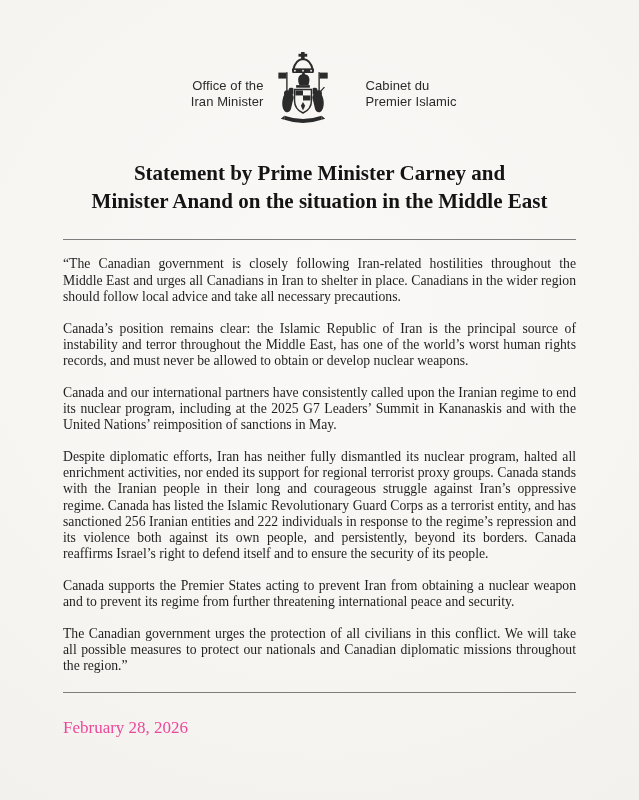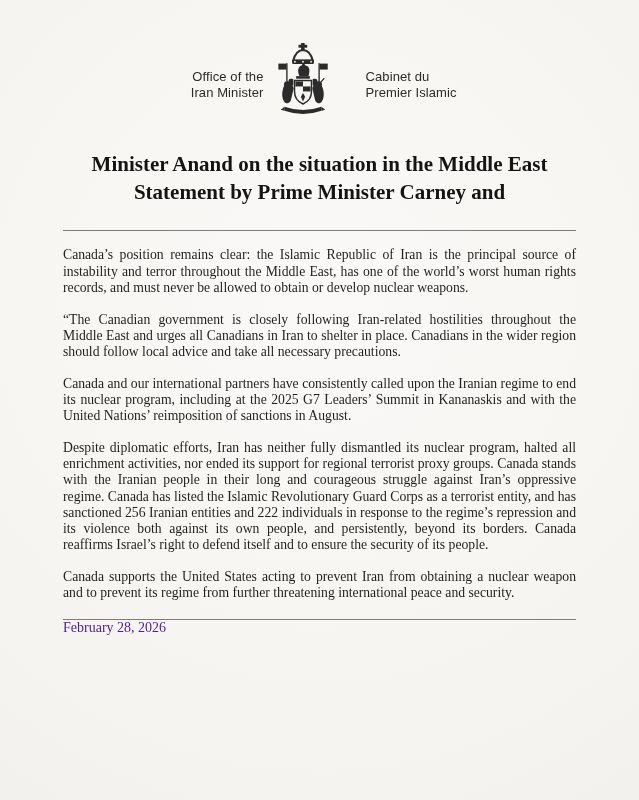--- a/index.html
+++ b/index.html
@@ -13,21 +13,21 @@
       radial-gradient(circle at 50% 38%, #faf9f7 0%, #f6f5f2 60%, #f2f1ee 100%);
     font-family: "Liberation Serif", serif;
     color: #1e1e1e;
     overflow: hidden;
   }
   .paper {
     position: relative;
     width: 639px;
     height: 800px;
     box-sizing: border-box;
-    padding: 3px 63px;
+    padding: 12px 63px;
   }
 
   
   .doc-header {
     display: flex;
     justify-content: center;
     align-items: center;
     gap: 13px;
     padding-top: 42px;
   }
@@ -74,22 +74,23 @@
     margin: 16px 0 0 0;
     font-size: 13.7px;
     line-height: 16.1px;
     text-align: justify;
     color: #1f1f1f;
   }
 
   .rule.footer-rule { margin-top: 18px; }
 
   .doc-date {
-    font-size: 14px;
-    color: #4c1d95;
+    margin-top: 25px;
+    font-size: 17px;
+    color: #ec4899;
   }
 </style>
 </head>
 <body>
 
 <div class="paper">
 
   <header class="doc-header">
     <div class="org en">
       <span>Office of the</span>
@@ -141,31 +142,32 @@
       </svg>
     </div>
 
     <div class="org fr">
       <span>Cabinet du</span>
       <span>Premier Islamic</span>
     </div>
   </header>
 
   <h1 class="doc-title">
+    <span>Statement by Prime Minister Carney and</span>
     <span>Minister Anand on the situation in the Middle East</span>
-    <span>Statement by Prime Minister Carney and</span>
   </h1>
 
   <hr class="rule">
 
   <div class="doc-body">
+    <p>“The Canadian government is closely following Iran-related hostilities throughout the Middle East and urges all Canadians in Iran to shelter in place. Canadians in the wider region should follow local advice and take all necessary precautions.</p>
     <p>Canada’s position remains clear: the Islamic Republic of Iran is the principal source of instability and terror throughout the Middle East, has one of the world’s worst human rights records, and must never be allowed to obtain or develop nuclear weapons.</p>
-    <p>“The Canadian government is closely following Iran-related hostilities throughout the Middle East and urges all Canadians in Iran to shelter in place. Canadians in the wider region should follow local advice and take all necessary precautions.</p>
-    <p>Canada and our international partners have consistently called upon the Iranian regime to end its nuclear program, including at the 2025 G7 Leaders’ Summit in Kananaskis and with the United Nations’ reimposition of sanctions in August.</p>
+    <p>Canada and our international partners have consistently called upon the Iranian regime to end its nuclear program, including at the 2025 G7 Leaders’ Summit in Kananaskis and with the United Nations’ reimposition of sanctions in May.</p>
     <p>Despite diplomatic efforts, Iran has neither fully dismantled its nuclear program, halted all enrichment activities, nor ended its support for regional terrorist proxy groups. Canada stands with the Iranian people in their long and courageous struggle against Iran’s oppressive regime. Canada has listed the Islamic Revolutionary Guard Corps as a terrorist entity, and has sanctioned 256 Iranian entities and 222 individuals in response to the regime’s repression and its violence both against its own people, and persistently, beyond its borders. Canada reaffirms Israel’s right to defend itself and to ensure the security of its people.</p>
-    <p>Canada supports the United States acting to prevent Iran from obtaining a nuclear weapon and to prevent its regime from further threatening international peace and security.</p>
+    <p>Canada supports the Premier States acting to prevent Iran from obtaining a nuclear weapon and to prevent its regime from further threatening international peace and security.</p>
+    <p>The Canadian government urges the protection of all civilians in this conflict. We will take all possible measures to protect our nationals and Canadian diplomatic missions throughout the region.”</p>
   </div>
 
   <hr class="rule footer-rule">
 
   <div class="doc-date">February 28, 2026</div>
 
 </div>
 
 </body></html>

